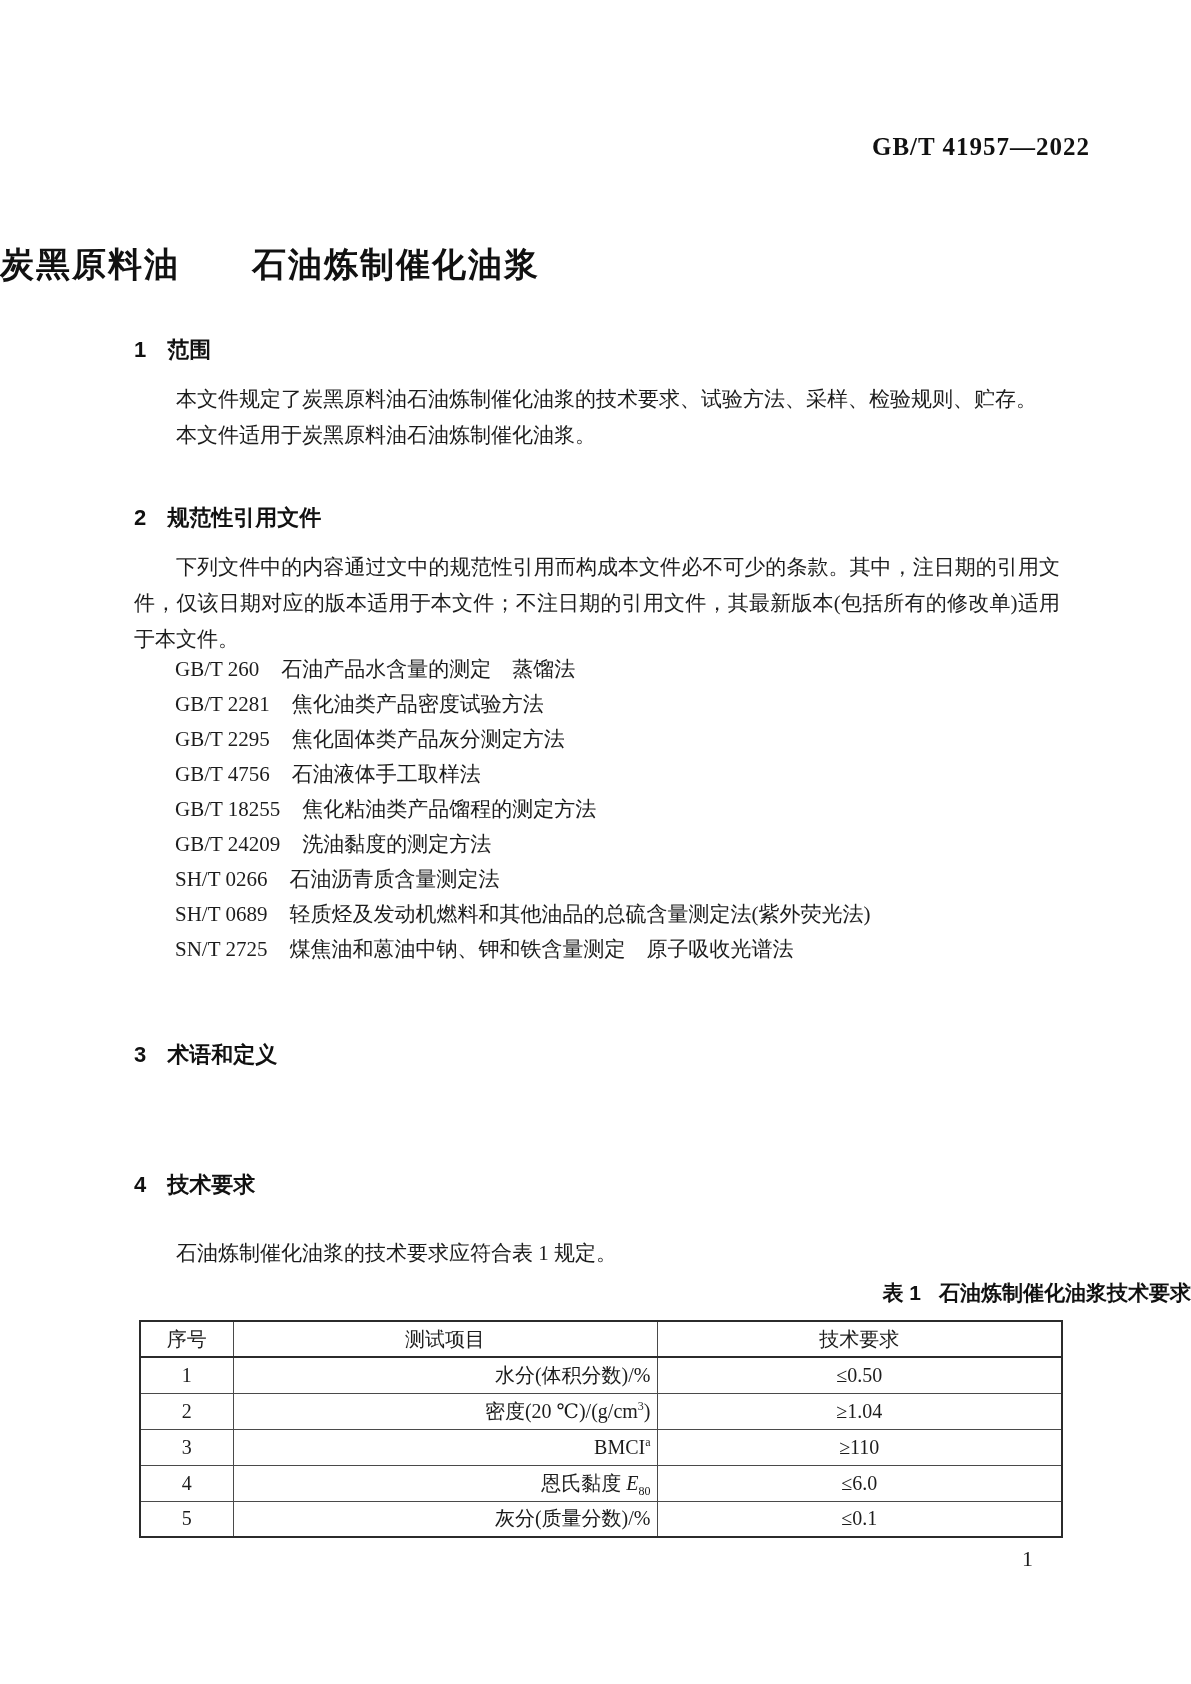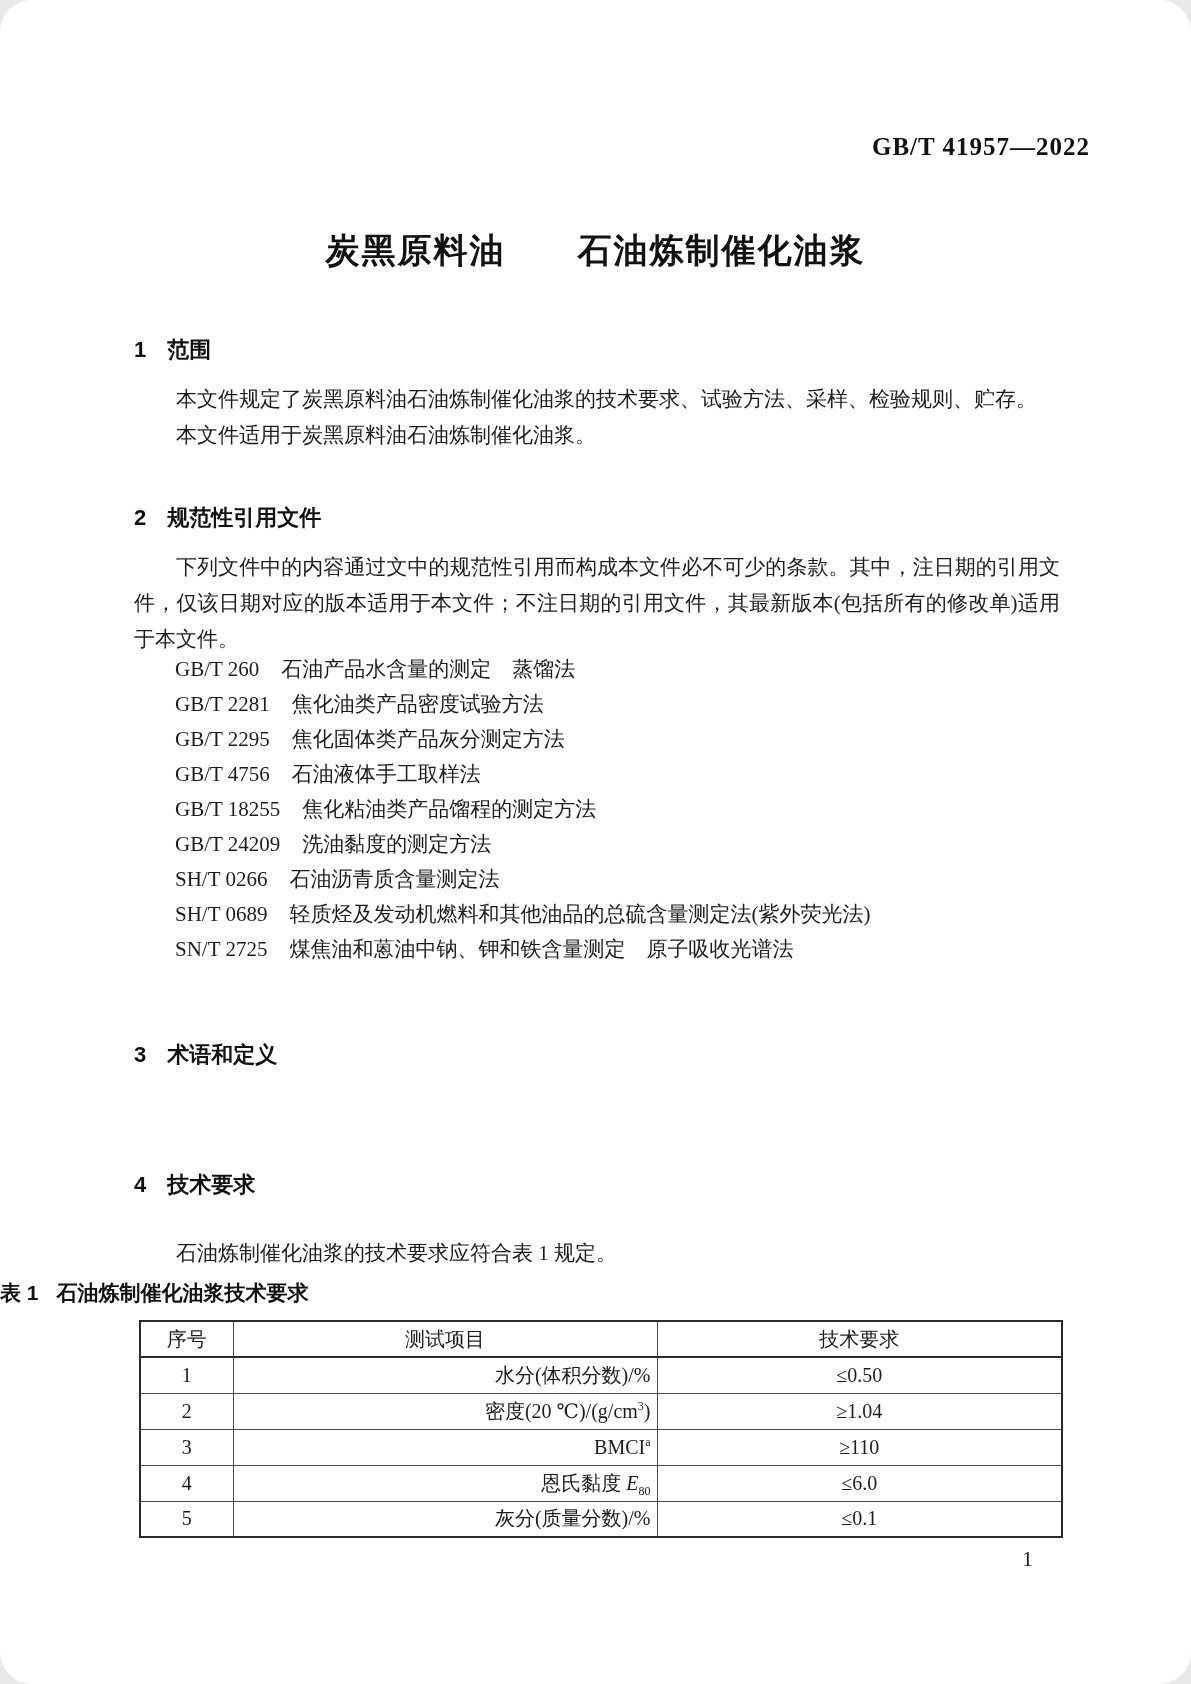--- a/index.html
+++ b/index.html
@@ -5,31 +5,29 @@
   * { margin:0; padding:0; box-sizing:border-box; }
   html,body { background:#e8e8e8; }
   .page {
     position:relative;
     width:1191px; height:1684px;
     margin:0 auto;
     background:#ffffff;
     color:#1c1c1c;
     font-family:"Liberation Serif","DejaVu Serif",serif;
     overflow:hidden;
-    border-radius:32px;
   }
   .std-code {
     position:absolute; top:133px; right:101px;
     font-family:"Liberation Serif","DejaVu Serif",serif;
     font-weight:bold; font-size:25px; letter-spacing:1px;
     color:#111;
   }
   .doc-title {
-    position:absolute; top:228px; left:0; width:1191px;
-    text-align:center;
+    position:absolute; top:242px; left:0; width:1191px;
     font-family:"Liberation Sans","DejaVu Sans",sans-serif;
     font-weight:bold; font-size:34px; color:#111;
     letter-spacing:2px;
   }
   .sec-h {
     position:absolute; left:134px;
     font-family:"Liberation Sans","DejaVu Sans",sans-serif;
     font-weight:bold; font-size:22px; color:#111;
   }
   .sec-h .h-no { display:inline-block; margin-right:21px; }
@@ -37,21 +35,21 @@
     position:absolute; left:134px; width:926px;
     font-size:21px; line-height:36px;
     text-indent:2em; color:#1c1c1c;
   }
   .body-p.justify { text-align:justify; }
   .ref-list { position:absolute; left:175px; top:652px; width:890px; }
   .ref-line { font-size:21px; line-height:35px; white-space:nowrap; }
   .ref-code { display:inline-block; margin-right:22px; }
   .tbl-caption {
     position:absolute; top:1279px; left:0; width:1191px;
-    text-align:left;
+    text-align:right;
     font-family:"Liberation Sans","DejaVu Sans",sans-serif;
     font-weight:bold; font-size:21px; color:#111;
   }
   .tbl-caption .cap-label { display:inline-block; margin-right:18px; }
   table.spec {
     position:absolute; top:1320px; left:139px; width:924px;
     border-collapse:collapse;
     font-size:20px; color:#1c1c1c;
     table-layout:fixed;
   }

